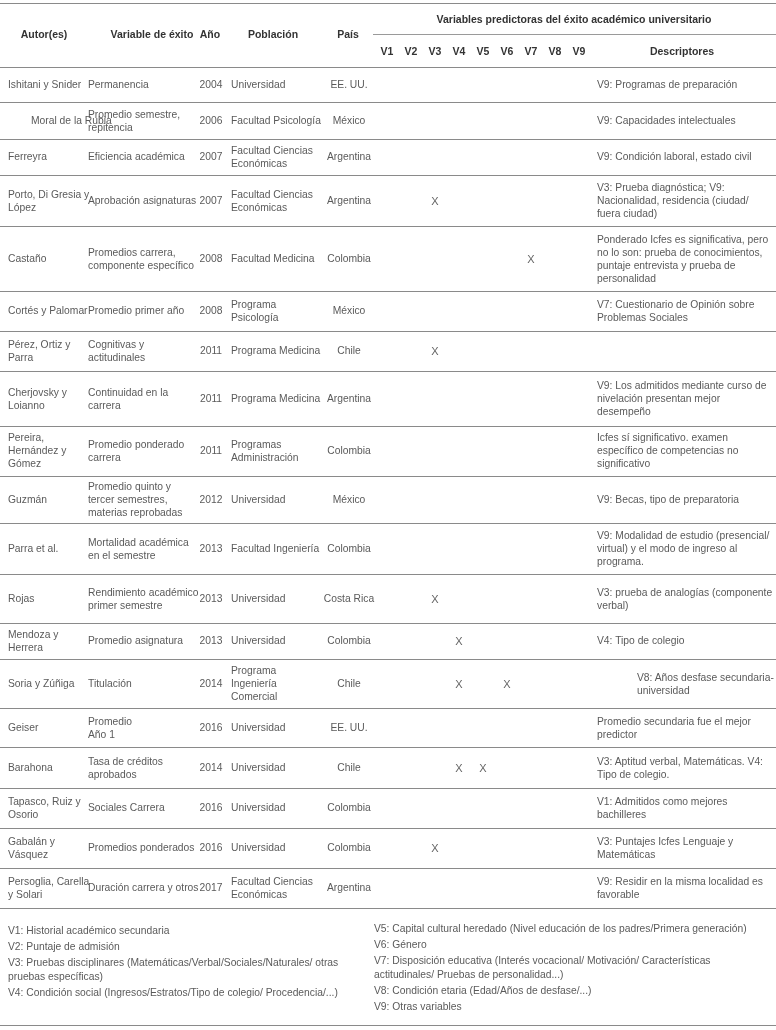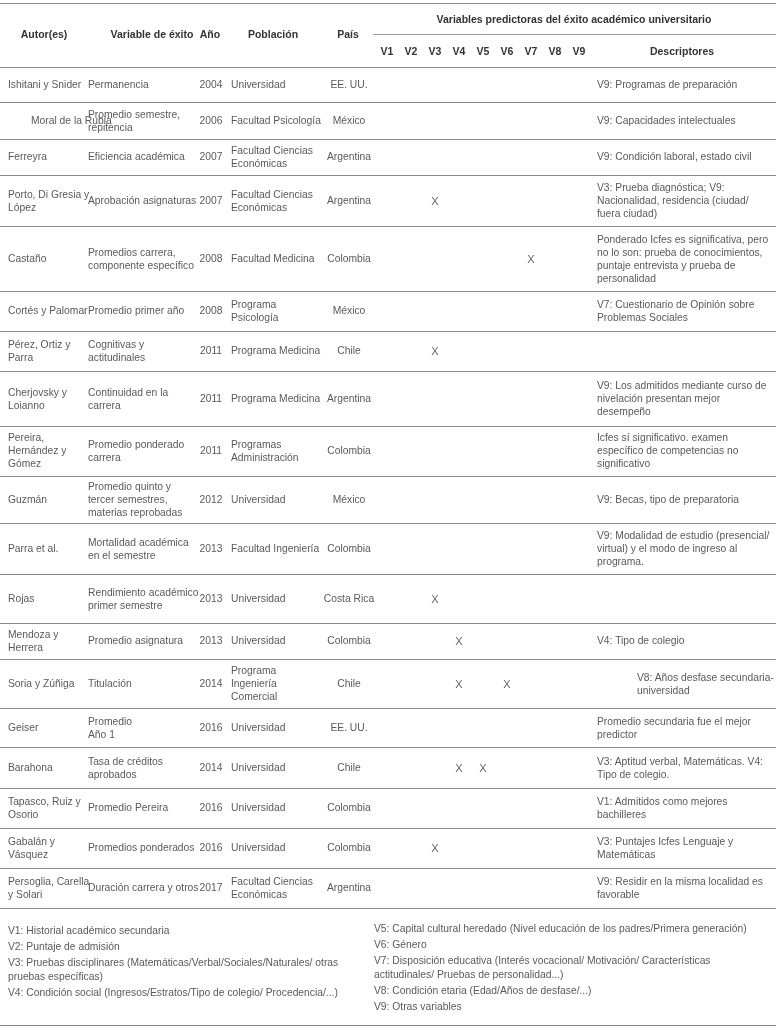--- a/index.html
+++ b/index.html
@@ -156,20 +156,21 @@
         <div class="cell c-country" style="white-space: pre-line;">Colombia</div>
         <div class="cell c-desc" style="white-space: pre-line;">V9: Modalidad de estudio (presencial/ virtual) y el modo de ingreso al programa.</div>
         <div class="hline" style="top: 51px; width: 776px;"></div>
       </div>
       <div class="row" style="top: 574px; height: 49px;">
         <div class="cell c-author" style="white-space: pre-line;">Rojas</div>
         <div class="cell c-var" style="white-space: pre-line;">Rendimiento académico primer semestre</div>
         <div class="cell c-year" style="white-space: pre-line;">2013</div>
         <div class="cell c-pop" style="white-space: pre-line;">Universidad</div>
         <div class="cell c-country" style="white-space: pre-line;">Costa Rica</div>
+        <div class="cell c-desc" style="white-space: pre-line;">V3: prueba de analogías (componente verbal)</div>
         <div class="xmark" style="left: 435px;">X</div>
         <div class="hline" style="top: 49px; width: 776px;"></div>
       </div>
       <div class="row" style="top: 623px; height: 36px;">
         <div class="cell c-author" style="white-space: pre-line;">Mendoza y Herrera</div>
         <div class="cell c-var" style="white-space: pre-line;">Promedio asignatura</div>
         <div class="cell c-year" style="white-space: pre-line;">2013</div>
         <div class="cell c-pop" style="white-space: pre-line;">Universidad</div>
         <div class="cell c-country" style="white-space: pre-line;">Colombia</div>
         <div class="cell c-desc" style="white-space: pre-line;">V4: Tipo de colegio</div>
@@ -203,21 +204,21 @@
         <div class="cell c-year" style="white-space: pre-line;">2014</div>
         <div class="cell c-pop" style="white-space: pre-line;">Universidad</div>
         <div class="cell c-country" style="white-space: pre-line;">Chile</div>
         <div class="cell c-desc" style="white-space: pre-line;">V3: Aptitud verbal, Matemáticas. V4: Tipo de colegio.</div>
         <div class="xmark" style="left: 459px;">X</div>
         <div class="xmark" style="left: 483px;">X</div>
         <div class="hline" style="top: 41px; width: 776px;"></div>
       </div>
       <div class="row" style="top: 788px; height: 40px;">
         <div class="cell c-author" style="white-space: pre-line;">Tapasco, Ruiz y Osorio</div>
-        <div class="cell c-var" style="white-space: pre-line;">Promedio Pereira</div>
+        <div class="cell c-var" style="white-space: pre-line;">Sociales Carrera</div>
         <div class="cell c-year" style="white-space: pre-line;">2016</div>
         <div class="cell c-pop" style="white-space: pre-line;">Universidad</div>
         <div class="cell c-country" style="white-space: pre-line;">Colombia</div>
         <div class="cell c-desc" style="white-space: pre-line;">V1: Admitidos como mejores bachilleres</div>
         <div class="hline" style="top: 40px; width: 776px;"></div>
       </div>
       <div class="row" style="top: 828px; height: 40px;">
         <div class="cell c-author" style="white-space: pre-line;">Gabalán y Vásquez</div>
         <div class="cell c-var" style="white-space: pre-line;">Promedios ponderados</div>
         <div class="cell c-year" style="white-space: pre-line;">2016</div>

